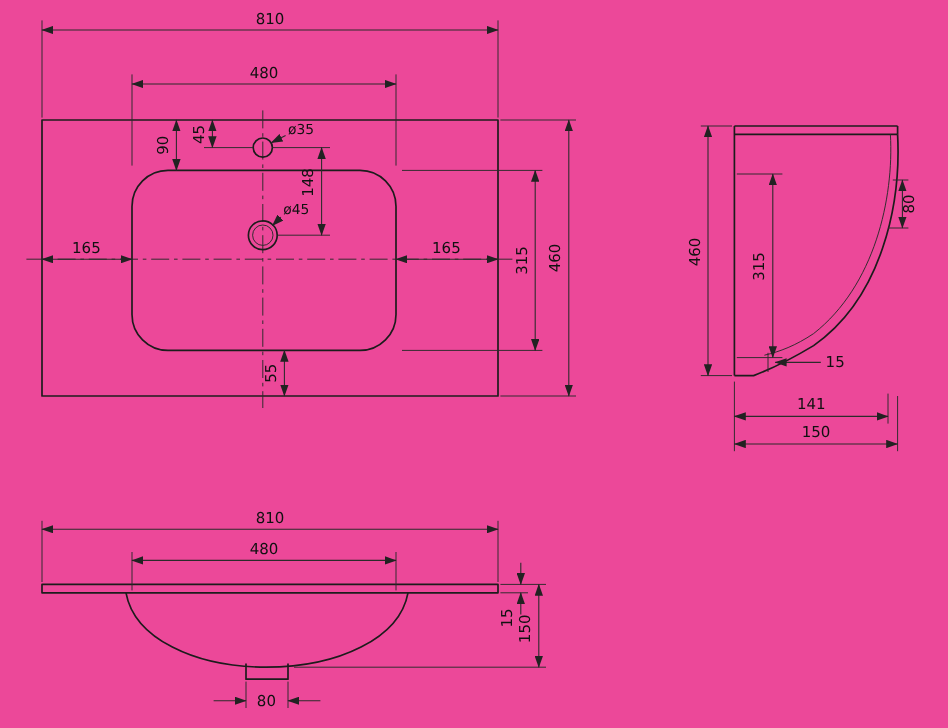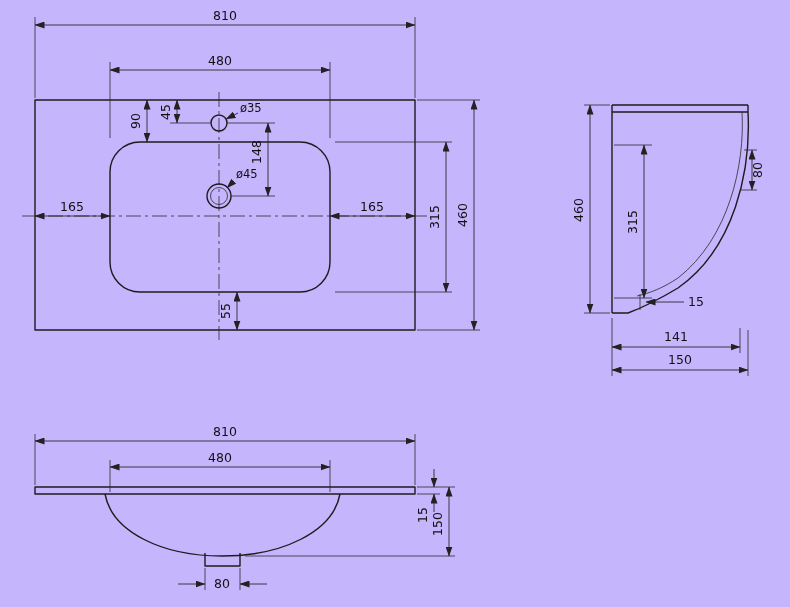--- a/index.html
+++ b/index.html
@@ -1,17 +1,17 @@
 <!DOCTYPE html>
 <html><head>
 <meta charset="utf-8">
 <style>
   html,body { margin:0; padding:0; background:#ffffff; }
   .canvas {
-    position:relative; width:790px; height:607px; background:#c4b5fd; overflow:hidden;
+    position:relative; width:790px; height:607px; background:#ec4899; overflow:hidden;
     font-family:"DejaVu Sans", sans-serif;
   }
   svg text {
     font-family:"DejaVu Sans", sans-serif;
     font-size:12.5px;
     fill:#111111;
   }
   svg text.small { font-size:11.5px; }
   .outline { stroke:#1c1c1c; stroke-width:1.4; fill:none; stroke-linejoin:round; }
   .thin    { stroke:#2b2b2b; stroke-width:0.8; fill:none; }

